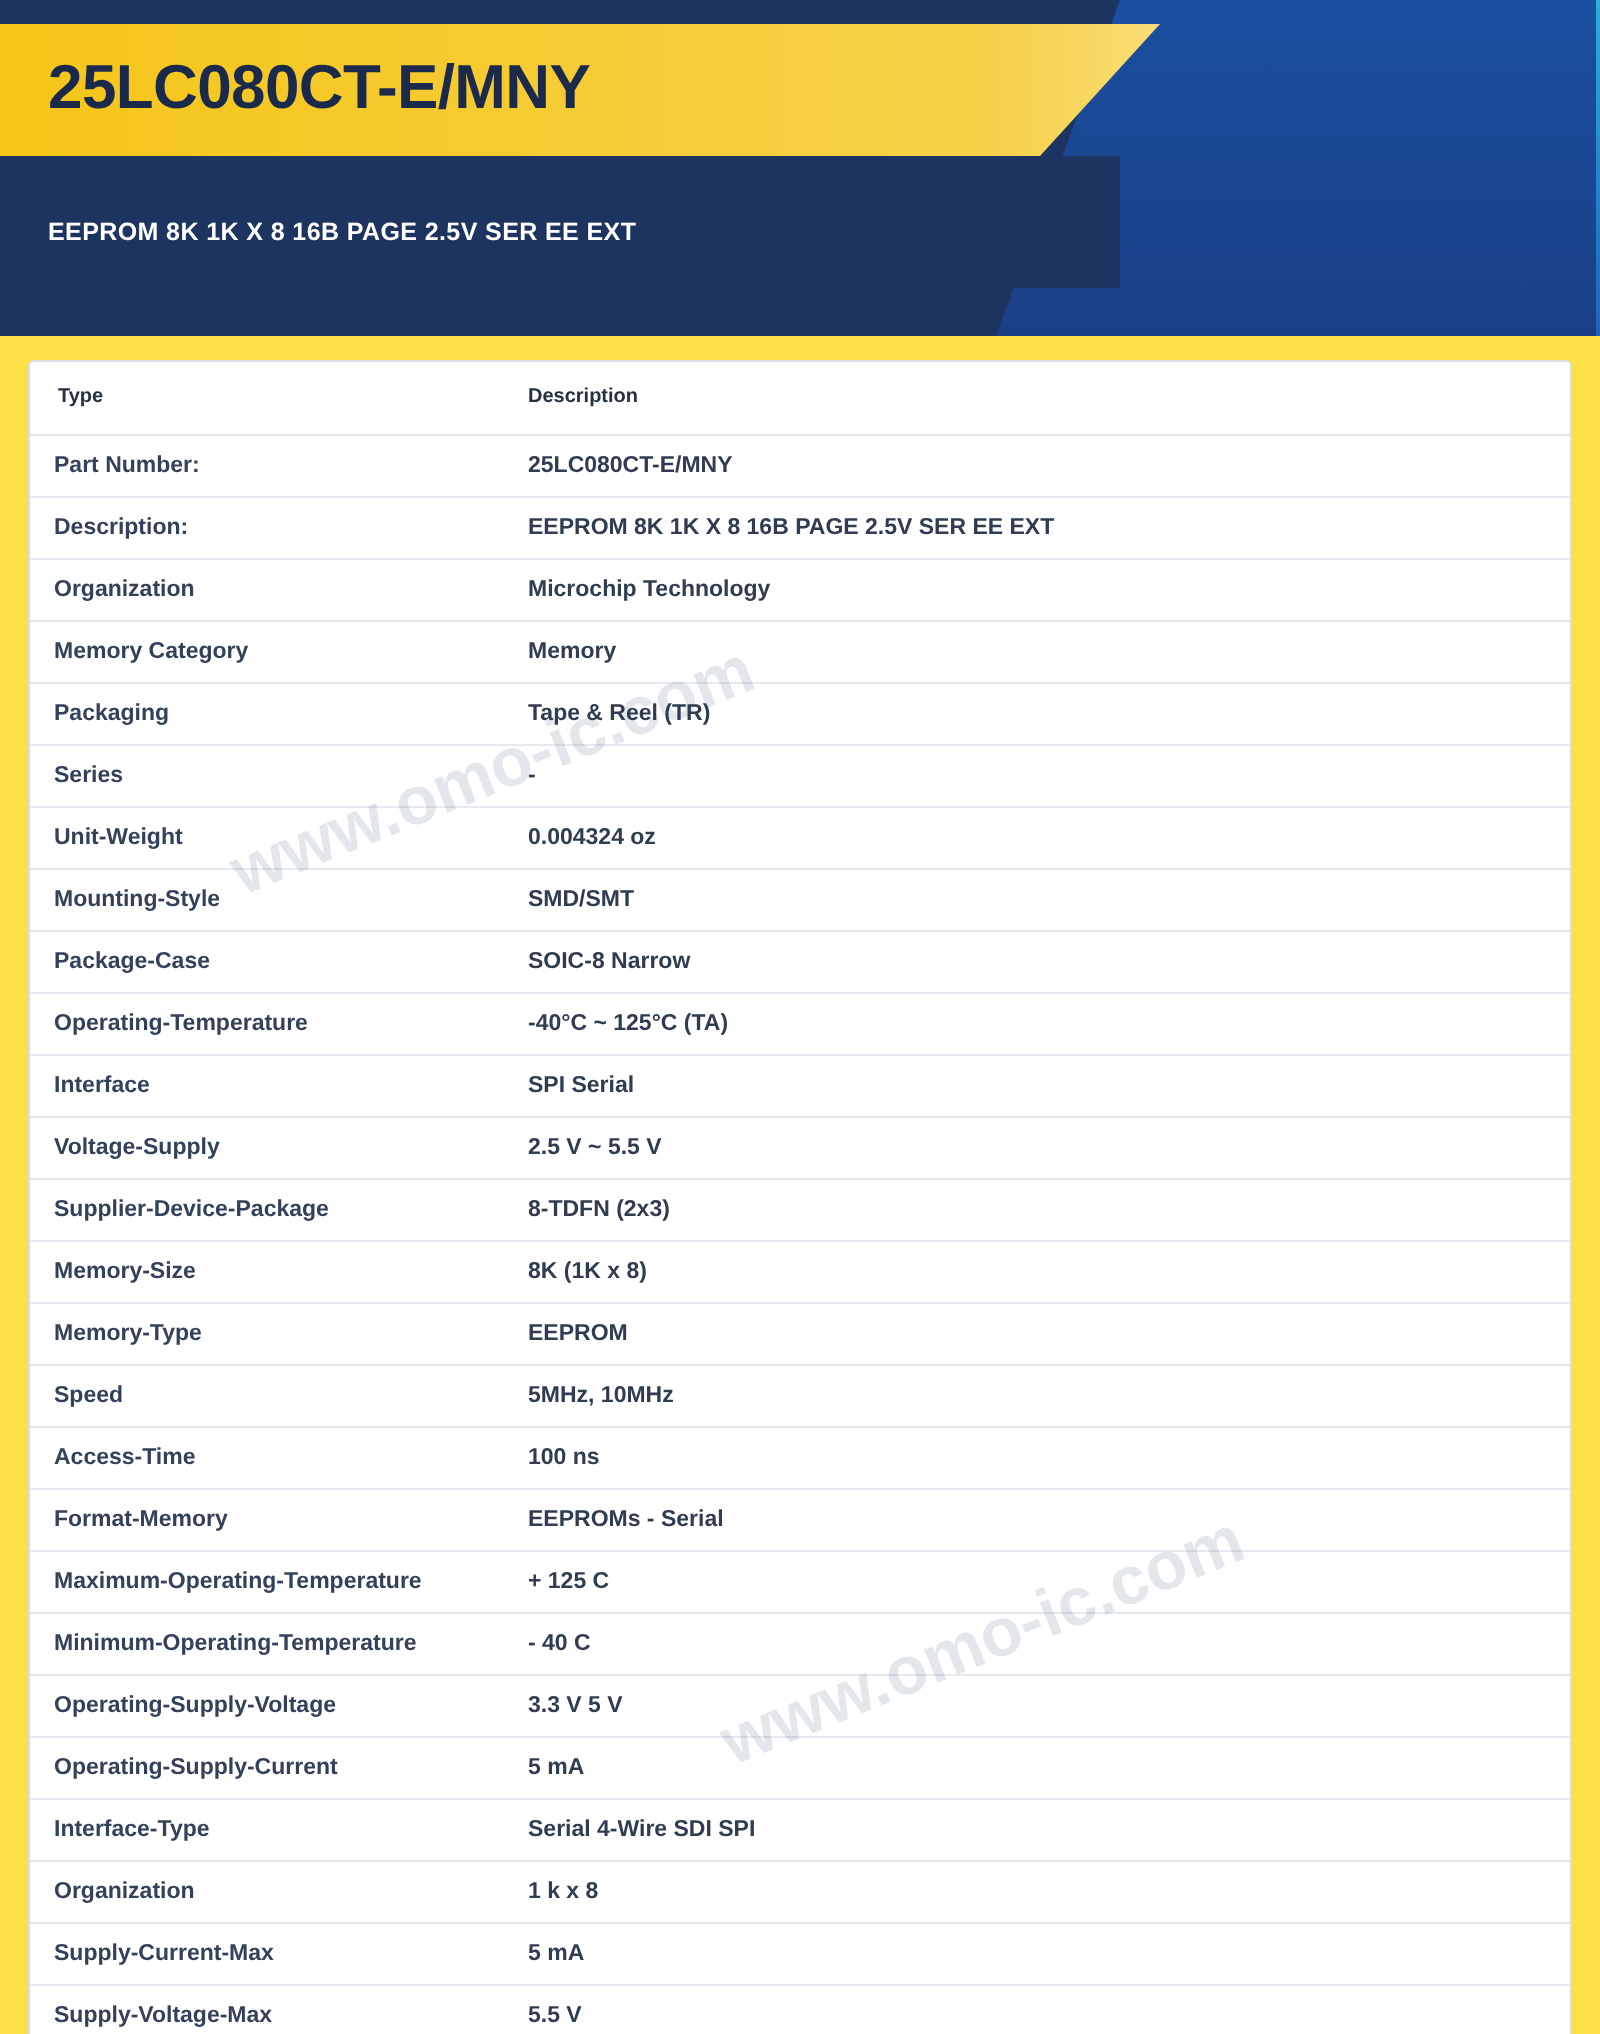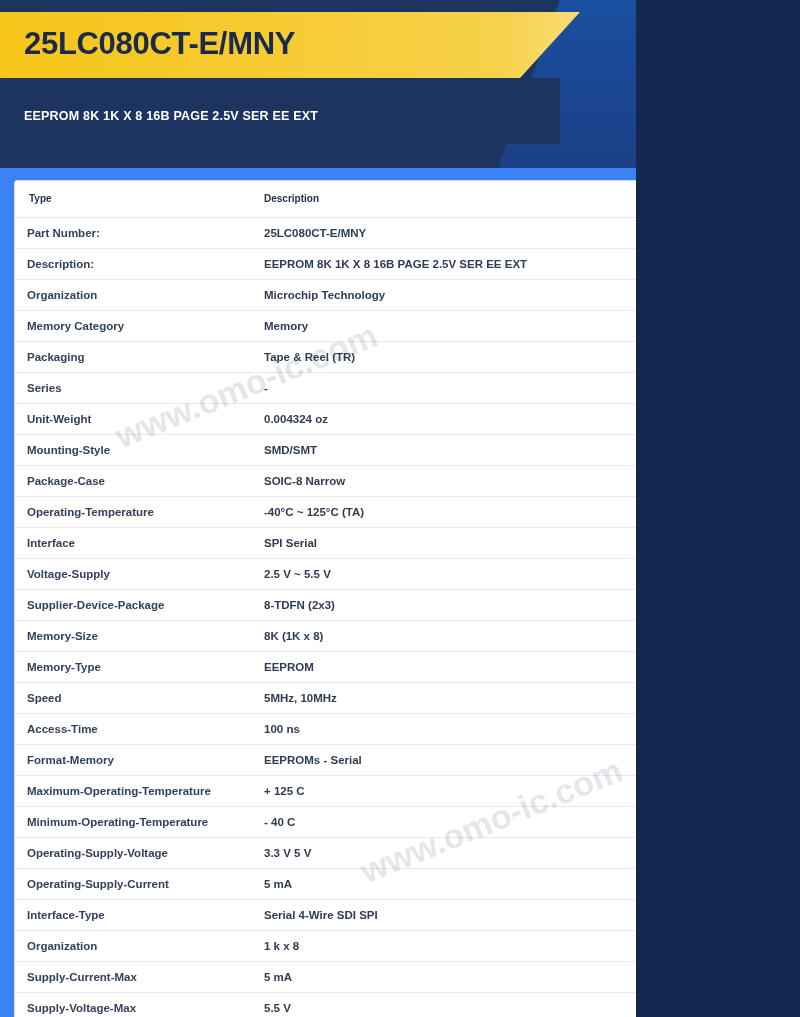--- a/index.html
+++ b/index.html
@@ -6,23 +6,23 @@
   html, body {
     margin: 0;
     padding: 0;
     width: 800px;
     height: 1017px;
     background: #16284f;
     font-family: "Liberation Sans", sans-serif;
   }
   .page {
     position: relative;
-    width: 636px;
+    width: 800px;
     height: 1017px;
-    background: #3b82f6;
+    background: #fde047;
     overflow: hidden;
   }
   
   .header {
     position: relative;
     width: 800px;
     height: 168px;
     background: #1d3461;
     overflow: hidden;
   }

